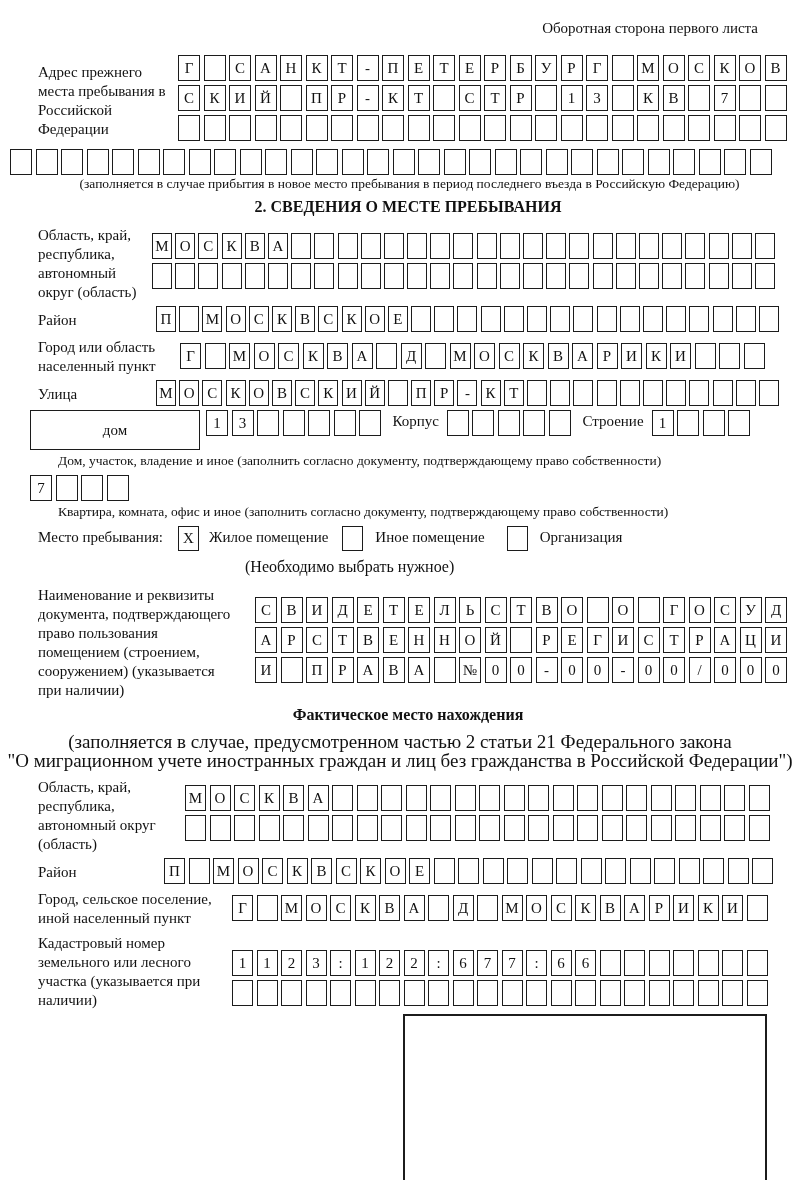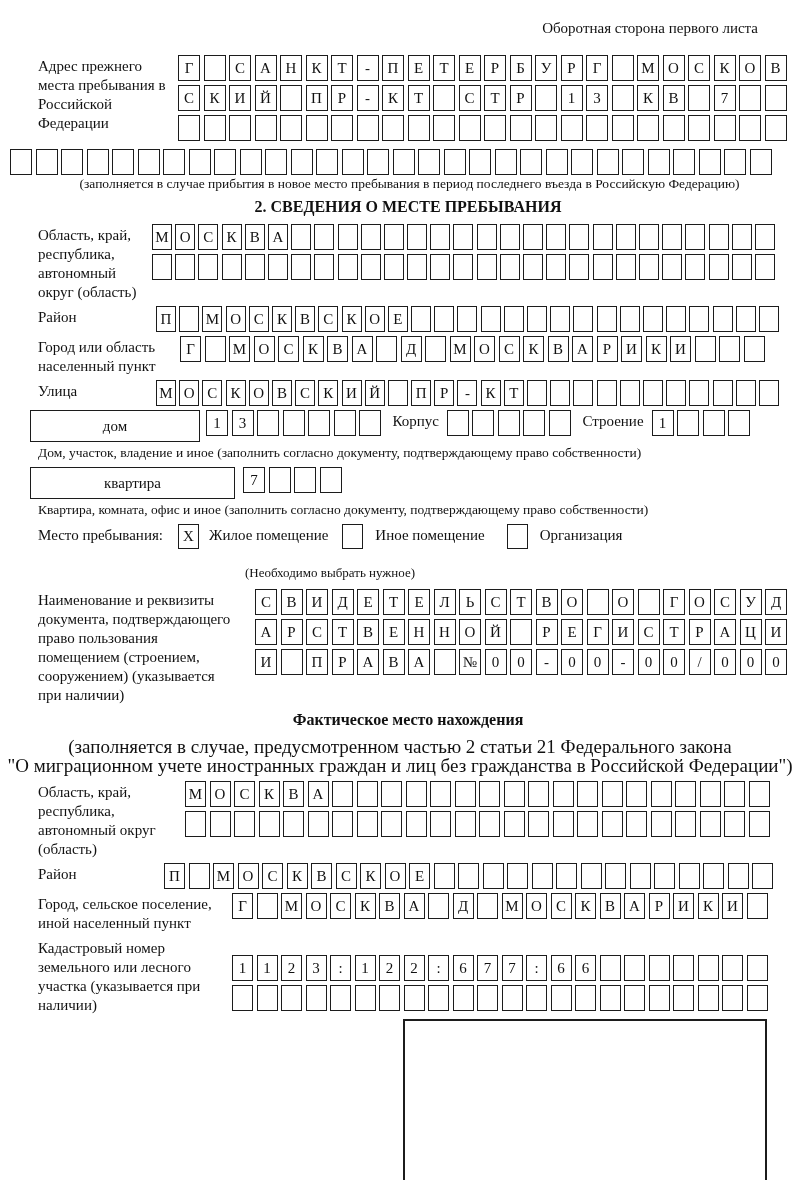--- a/index.html
+++ b/index.html
@@ -1,39 +1,39 @@
 <!DOCTYPE html>
 <html><head>
 <meta charset="utf-8">
 <style>
   html,body{margin:0;padding:0;background:#fff;}
   body{width:800px;height:1180px;color:#111;font-family:"Liberation Serif","DejaVu Serif",serif;font-size:15px;position:relative;overflow:hidden;}
   .page{padding-top:20px;}
   .hdr{text-align:right;padding-right:42px;font-size:15px;}
-  .row{display:flex;align-items:flex-start;margin-bottom:4px;}
+  .row{display:flex;align-items:center;margin-bottom:4px;}
   .lbl{box-sizing:border-box;padding-left:38px;flex-shrink:0;line-height:19px;padding-top:2px;}
   .w178{width:178px}.w152{width:152px}.w156{width:156px}.w180{width:180px}
   .w255{width:255px}.w185{width:185px}.w164{width:164px}.w232{width:232px}
   .cells{display:flex;flex-wrap:nowrap;}
   .cellstack .cells{margin-bottom:4px;}
   .cell{box-sizing:border-box;height:26px;border:1.6px solid #1c1c1c;display:inline-flex;align-items:center;justify-content:center;font-size:15px;background:#fff;flex-shrink:0;}
   .g26 .cell{width:22px;margin-right:3.5px;}
   .g25 .cell{width:21px;margin-right:3.5px;}
   .g23 .cell{width:20px;margin-right:3.2px;}
   .note{font-size:13.5px;line-height:17px;padding-left:19px;}
   .note-center{text-align:center;}
-  .note-left{padding-left:38px;margin:2px 0 6px 0;}
+  .note-left{padding-left:58px;margin:2px 0 6px 0;}
   .sect-title{text-align:center;font-weight:bold;font-size:16px;margin:6px 0 8px 0;padding-left:16px;}
-  .widebox{box-sizing:border-box;height:32px;border:1.6px solid #1c1c1c;display:flex;align-items:center;justify-content:center;font-size:15px;flex-shrink:0;}
+  .widebox{box-sizing:border-box;height:40px;border:1.6px solid #1c1c1c;display:flex;align-items:center;justify-content:center;font-size:15px;flex-shrink:0;}
   .houserow{display:flex;align-items:flex-start;margin-left:30px;margin-bottom:2px;}
   .houserow .inlbl{padding:3px 8px 0 8px;white-space:nowrap;}
   .chk{box-sizing:border-box;width:21px;height:25px;border:1.6px solid #1c1c1c;display:inline-flex;align-items:center;justify-content:center;font-size:15px;flex-shrink:0;}
   .stayrow{display:flex;align-items:flex-start;padding-left:38px;margin-top:4px;}
   .stayrow .t{padding-top:3px;}
-  .hint{font-size:13px;margin:4px 0 8px 245px;}
+  .hint{font-size:16px;margin:4px 0 8px 245px;}
   .factnote{text-align:center;font-size:19px;line-height:19px;margin-bottom:6px;}
   .stamp{box-sizing:border-box;width:364px;height:176px;border:2px solid #1c1c1c;margin-left:403px;margin-top:2px;}.mt6{margin-top:6px}
 </style>
 </head>
 <body>
 
 <div class="page">
 
   <div class="hdr">Оборотная сторона первого листа</div>
 
@@ -339,36 +339,35 @@
     <div class="cells g26">
         <span class="cell">1</span>
         <span class="cell"></span>
         <span class="cell"></span>
         <span class="cell"></span>
       </div>
   </div>
   <div class="note note-left">Дом, участок, владение и иное (заполнить согласно документу, подтверждающему право собственности)</div>
 
   <div class="houserow g26">
-    <div class="widebox" style="width:205px;margin-right:8px;">квартира</div>
     <div class="cells g26">
         <span class="cell">7</span>
         <span class="cell"></span>
         <span class="cell"></span>
         <span class="cell"></span>
       </div>
   </div>
   <div class="note note-left">Квартира, комната, офис и иное (заполнить согласно документу, подтверждающему право собственности)</div>
 
   <div class="stayrow">
     <span class="t" style="width:140px;">Место пребывания:</span>
     <span class="chk">X</span>
     <span class="t" style="margin:0 14px 0 10px;">Жилое помещение</span>
     <span class="chk"></span>
-    <span class="t" style="margin:0 22px 17px 12px;">Иное помещение</span>
+    <span class="t" style="margin:0 22px 8px 12px;">Иное помещение</span>
     <span class="chk"></span>
     <span class="t" style="margin-left:12px;">Организация</span>
   </div>
   <div class="hint">(Необходимо выбрать нужное)</div>
 
   <div class="row">
     <div class="lbl w255" style="padding-right:14px;">Наименование и реквизиты документа, подтверждающего право пользования помещением (строением, сооружением) (указывается при наличии)</div>
     <div class="cellstack">
       <div class="cells g26">
           <span class="cell">С</span>

